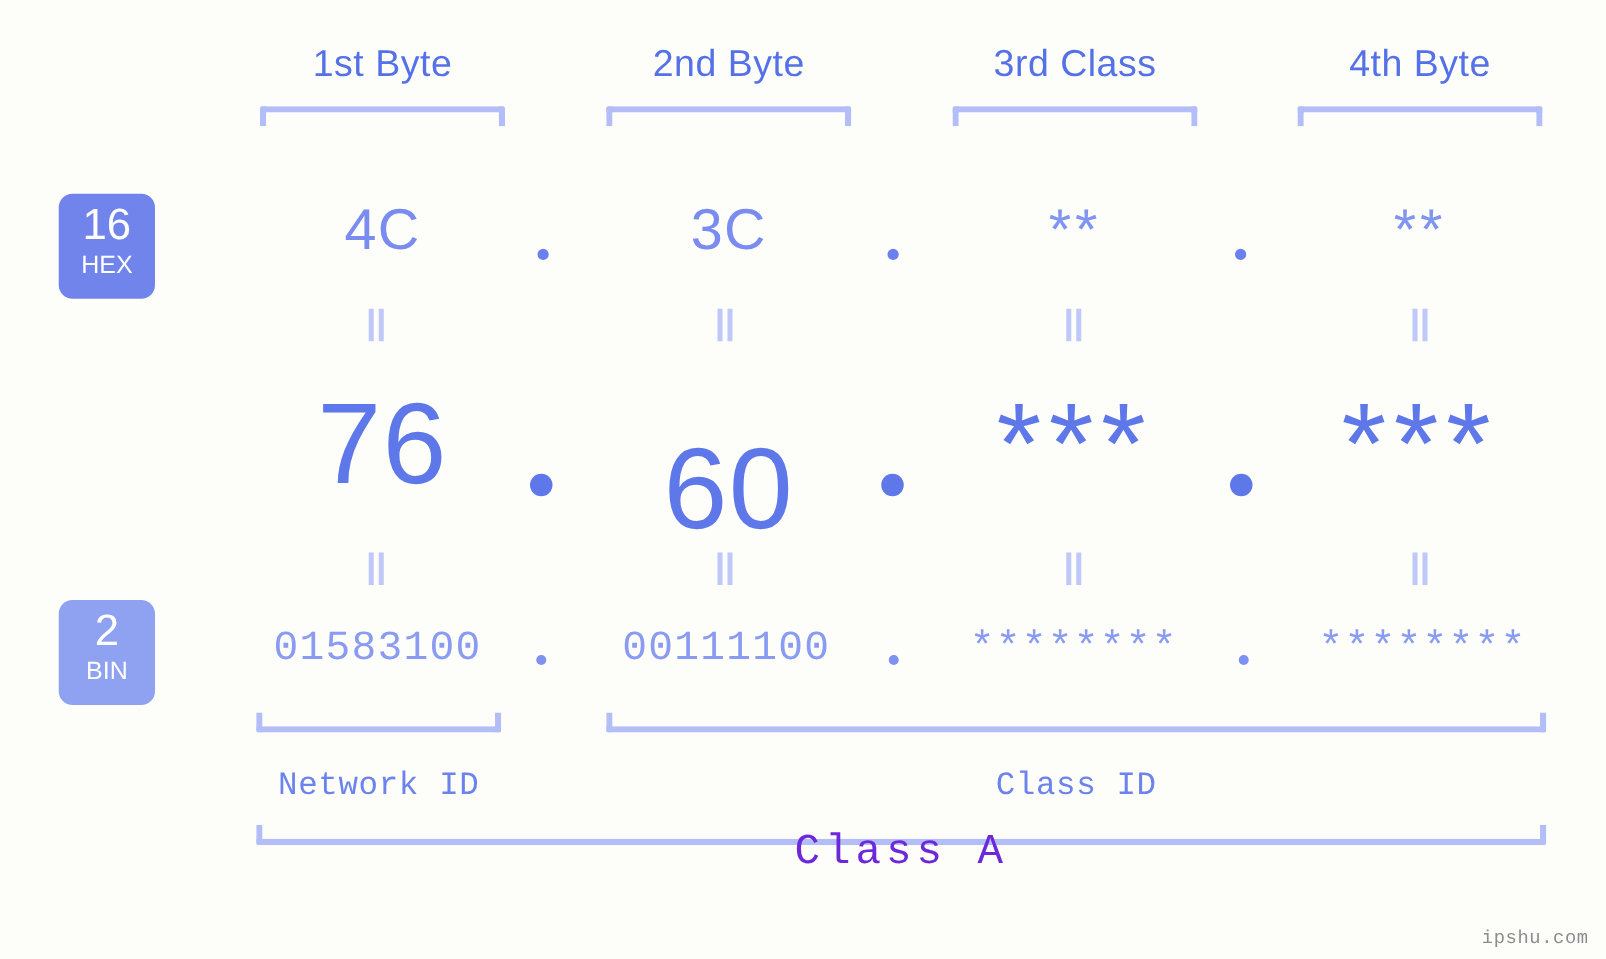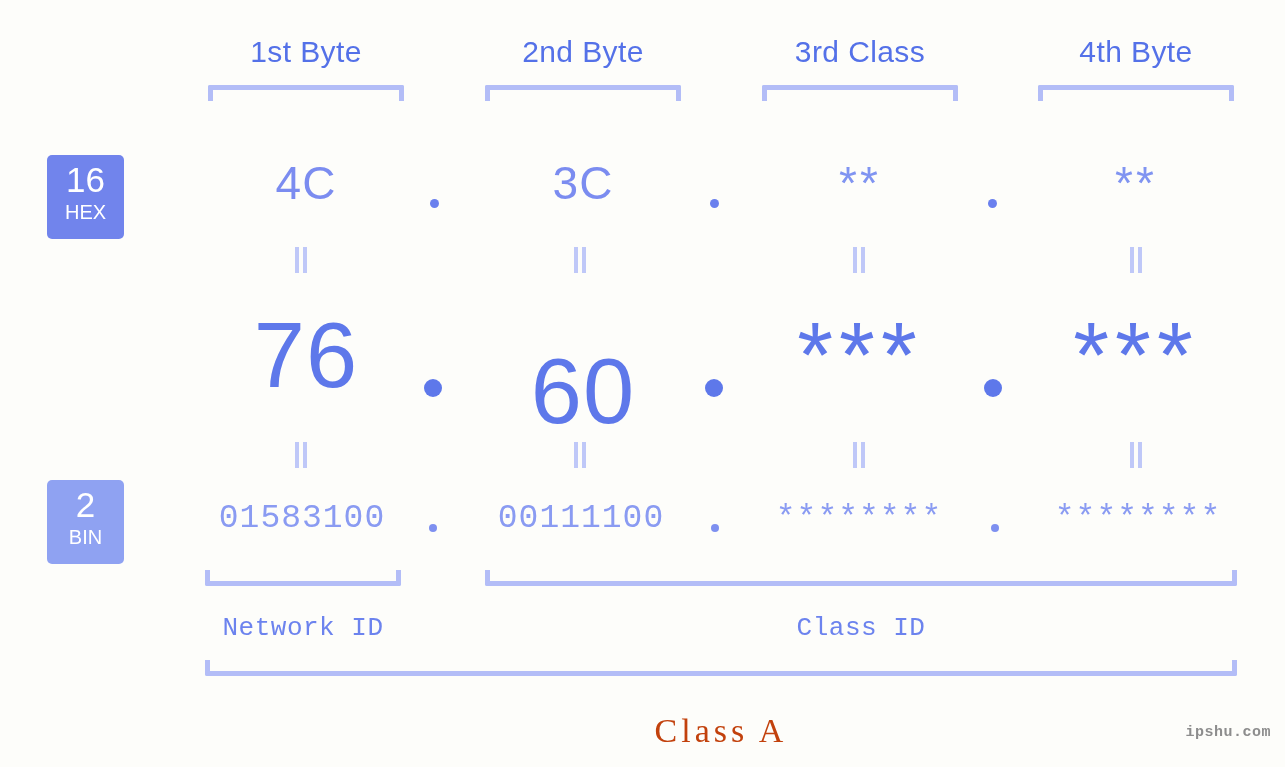--- a/index.html
+++ b/index.html
@@ -53,21 +53,21 @@
     box-sizing: border-box;
     border-bottom-left-radius: 2px;
     border-bottom-right-radius: 2px;
   }
 
   
   .badge {
     position: absolute;
     left: 47px;
     width: 77px;
-    border-radius: 5px;
+    border-radius: 11px;
     color: #ffffff;
     text-align: center;
     box-sizing: border-box;
     padding-top: 6px;
   }
   .badge .num {
     display: block;
     font-size: 35px;
     line-height: 38px;
     font-weight: 400;
@@ -158,43 +158,42 @@
     font-size: 26px;
     color: #6c83ee;
     font-family: "Liberation Mono", monospace;
     white-space: nowrap;
     letter-spacing: 0.5px;
   }
 
   
   #class-label {
     position: absolute;
-    top: 709px;
+    top: 660px;
     left: 205px;
     width: 1032px;
     height: 44px;
     line-height: 44px;
     text-align: center;
     font-size: 34px;
-    color: #c2410c;
-    font-family: Liberation Serif, serif;
+    color: #6d28d9;
+    font-family: Liberation Mono, monospace;
     letter-spacing: 4px;
     white-space: nowrap;
   }
 
   
   #watermark {
     position: absolute;
     right: 14px;
-    bottom: 26px;
+    bottom: 8px;
     font-size: 15px;
     color: #8d8d8d;
     font-family: "Liberation Mono", monospace;
     letter-spacing: 0.5px;
-    font-weight: bold;
   }
 </style>
 </head>
 <body>
 
 <div id="stage">
 
   <div class="byte-header" style="left:208px;width:196px;">1st Byte</div>
   <div class="byte-header" style="left:485px;width:196px;">2nd Byte</div>
   <div class="byte-header" style="left:762px;width:196px;">3rd Class</div>

